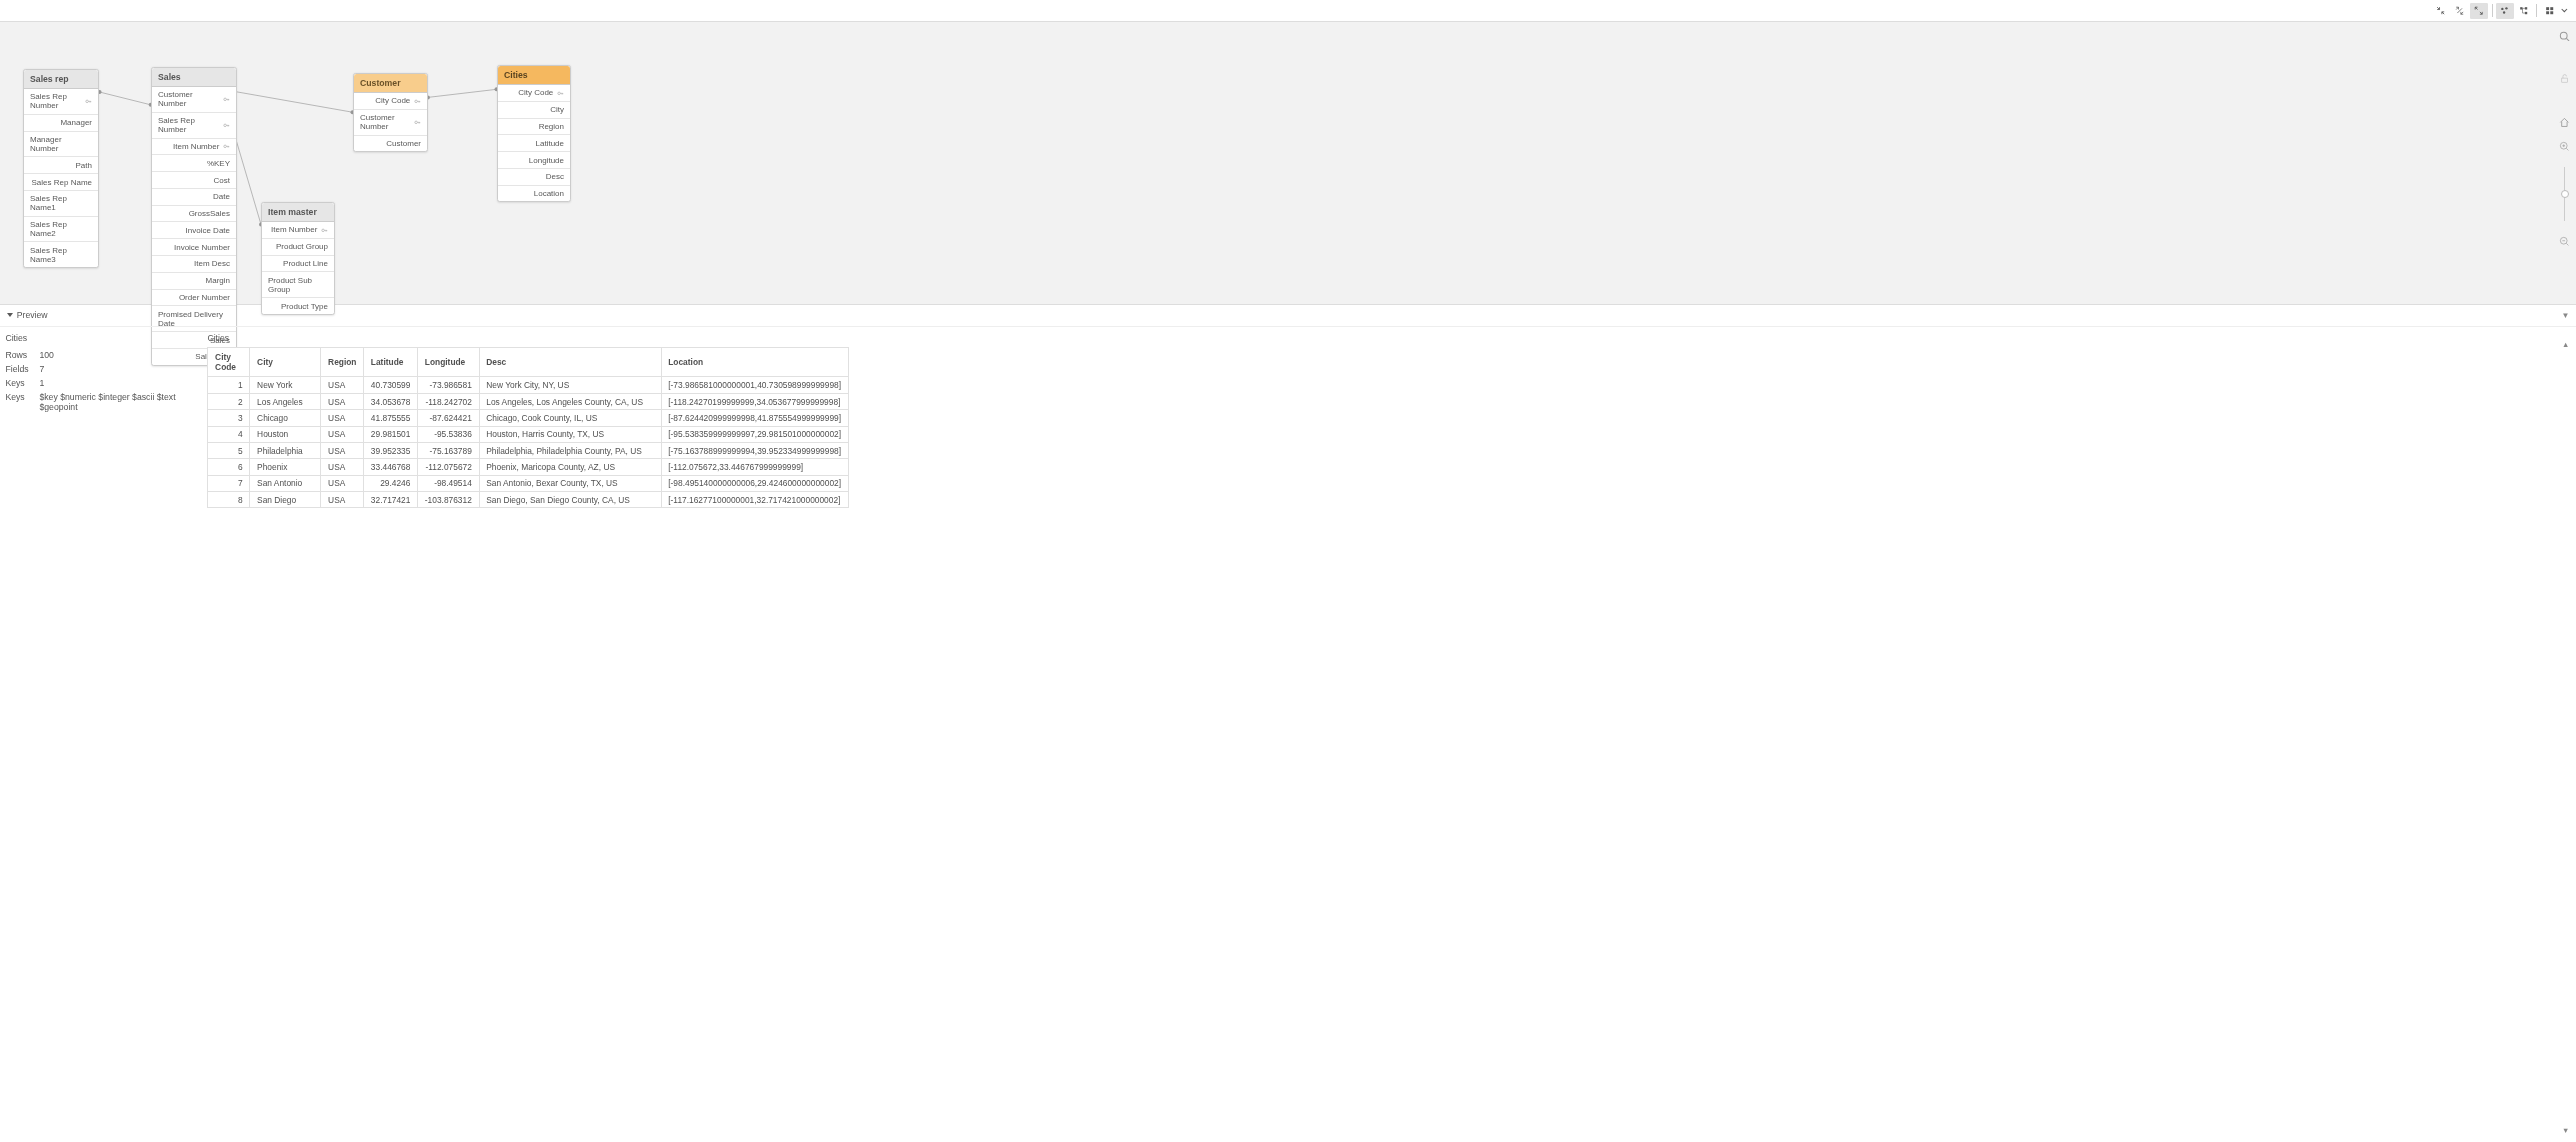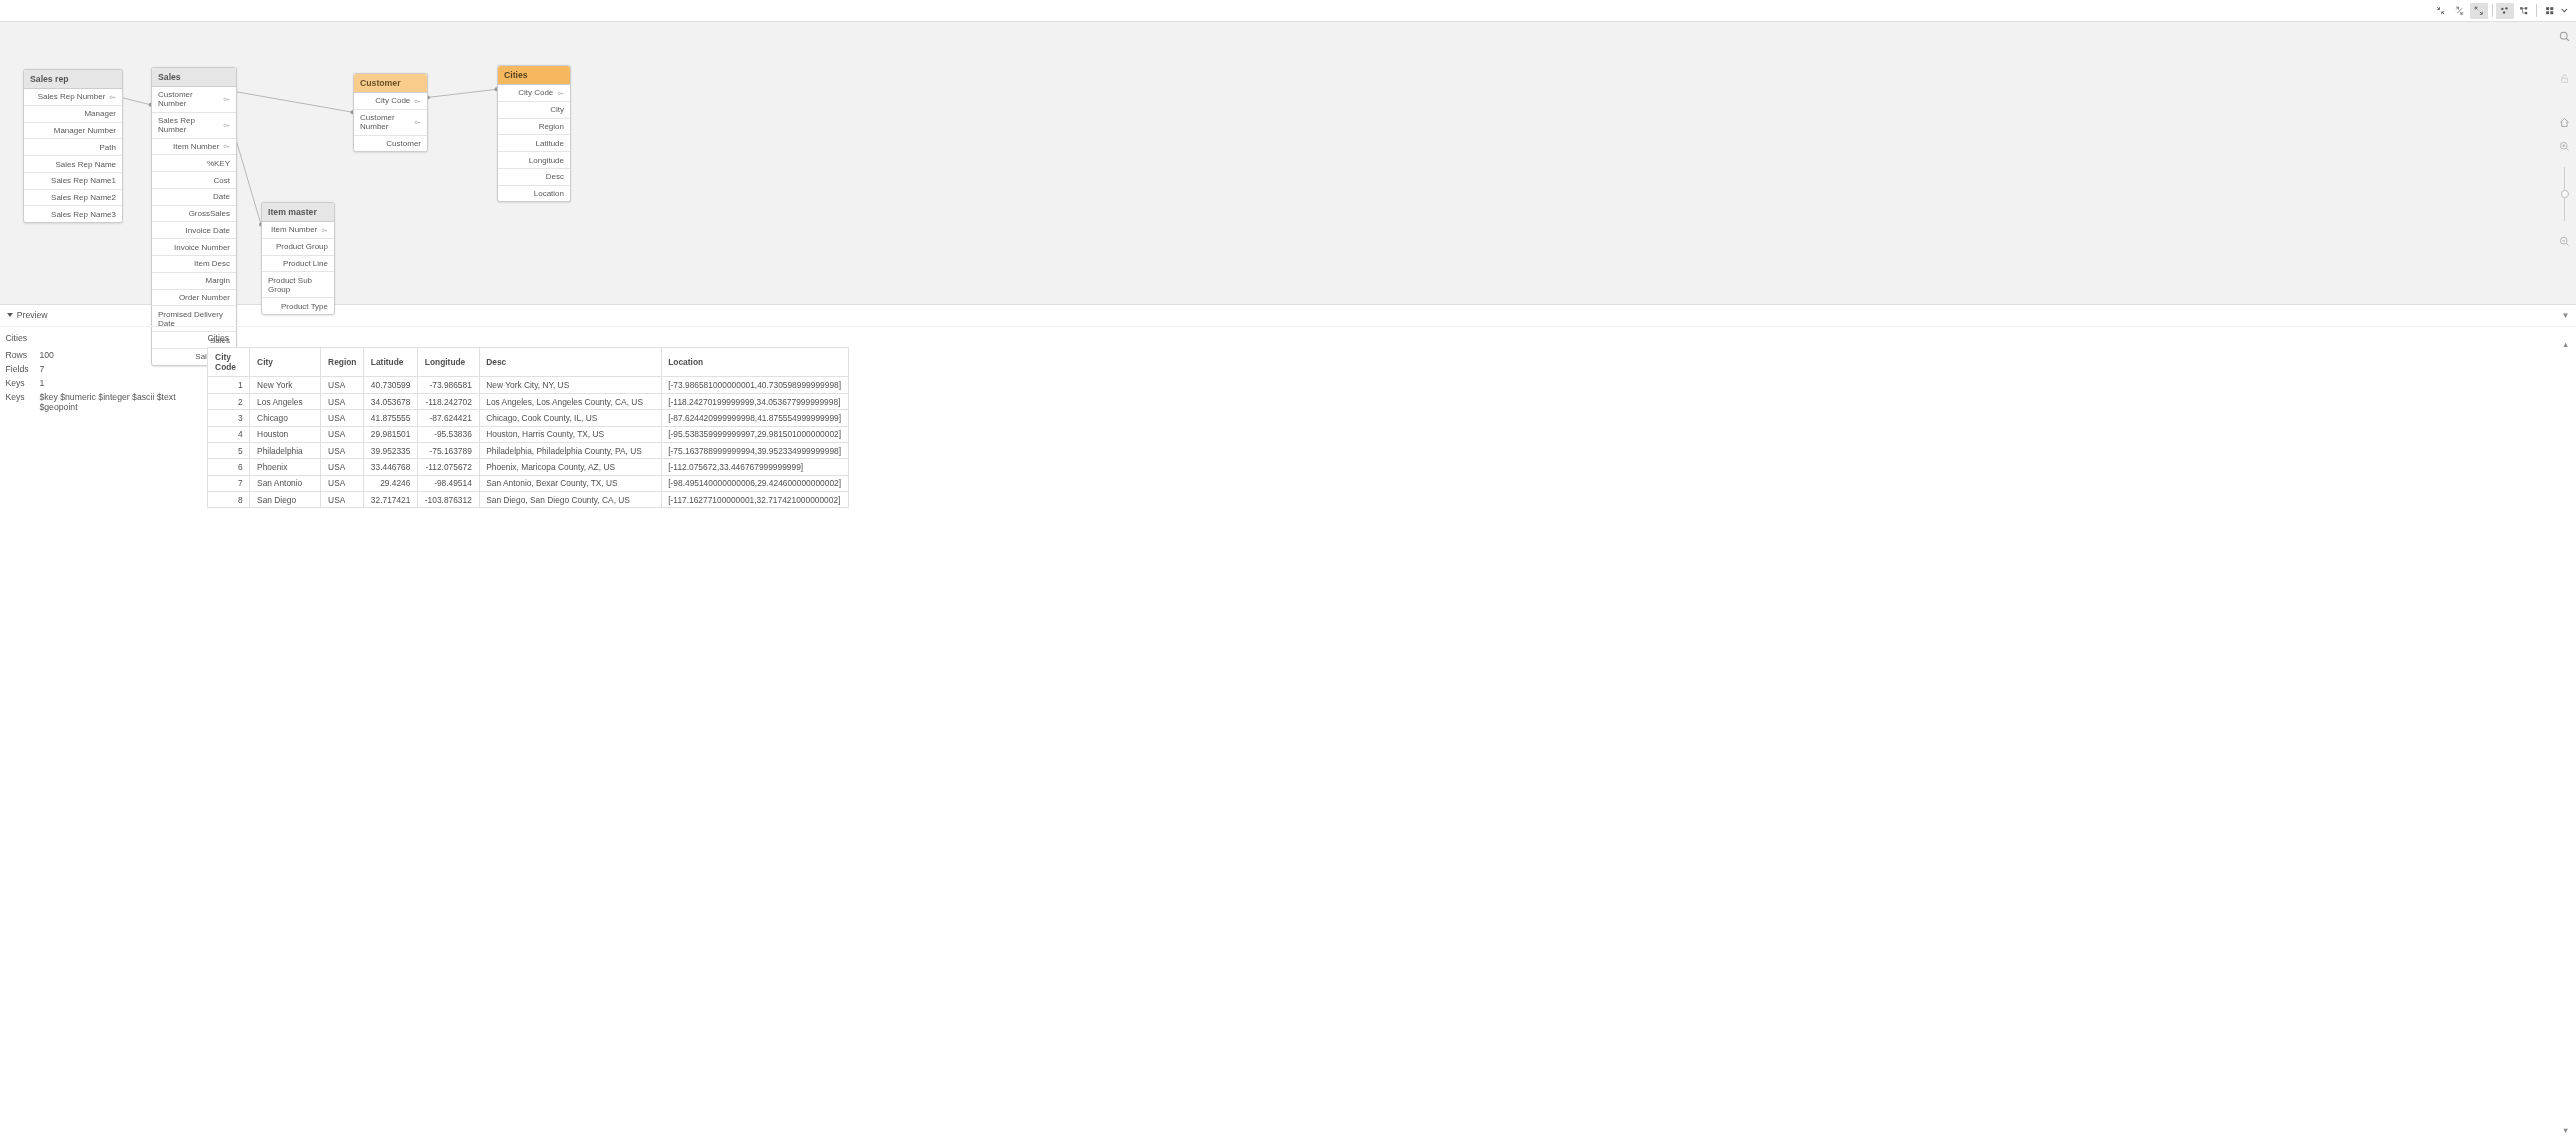--- a/index.html
+++ b/index.html
@@ -125,21 +125,21 @@
       <circle class="conn-dot" cx="342" cy="102" r="3"></circle>
         <circle class="conn-dot" cx="524" cy="134" r="3"></circle>
       <line class="conn" x1="342" y1="145" x2="388" y2="301"></line>
       <circle class="conn-dot" cx="342" cy="145" r="3"></circle>
         <circle class="conn-dot" cx="388" cy="301" r="3"></circle>
       <line class="conn" x1="636" y1="112" x2="738" y2="100"></line>
       <circle class="conn-dot" cx="636" cy="112" r="3"></circle>
         <circle class="conn-dot" cx="738" cy="100" r="3"></circle>
     </svg>
 
-    <div id="tbl-salesrep" class="tbl" style="left:23px; top:47px; width:100px;">
+    <div id="tbl-salesrep" class="tbl" style="left:23px; top:47px; width:76px;">
         <div class="tbl-head grey">Sales rep</div>
         <div class="tbl-row">
           <span>Sales Rep Number</span>
           <svg class="key-ic" viewBox="0 0 16 16">
             <circle cx="5" cy="8" r="3" stroke="#999" fill="none" stroke-width="1.3"></circle>
             <line x1="8" y1="8" x2="14" y2="8" stroke="#999" stroke-width="1.3"></line>
             <line x1="12" y1="8" x2="12" y2="11" stroke="#999" stroke-width="1.3"></line>
             <line x1="14" y1="8" x2="14" y2="10" stroke="#999" stroke-width="1.3"></line>
           </svg>
         </div>

